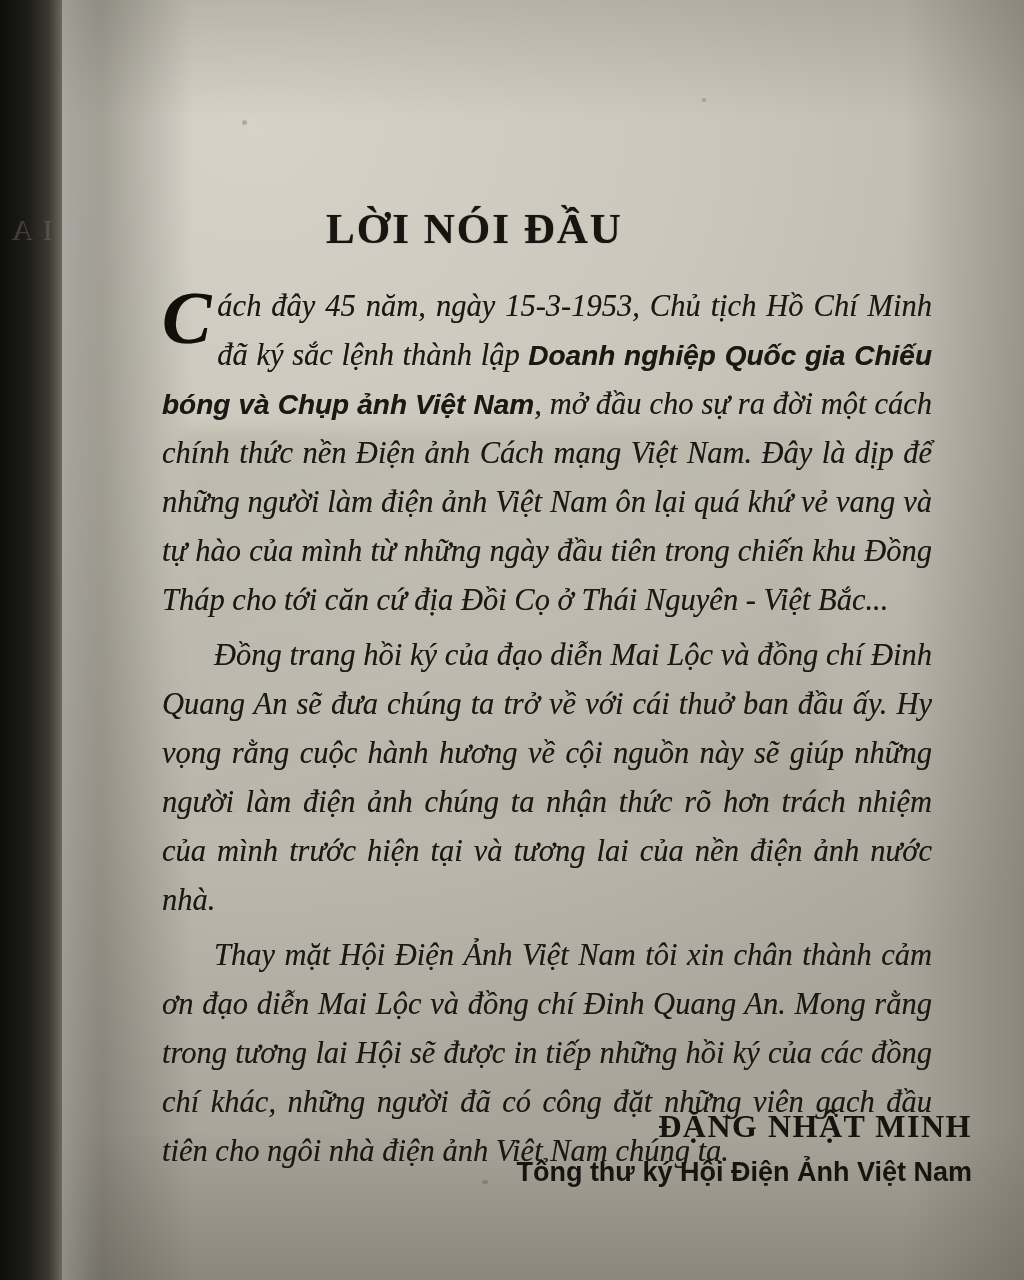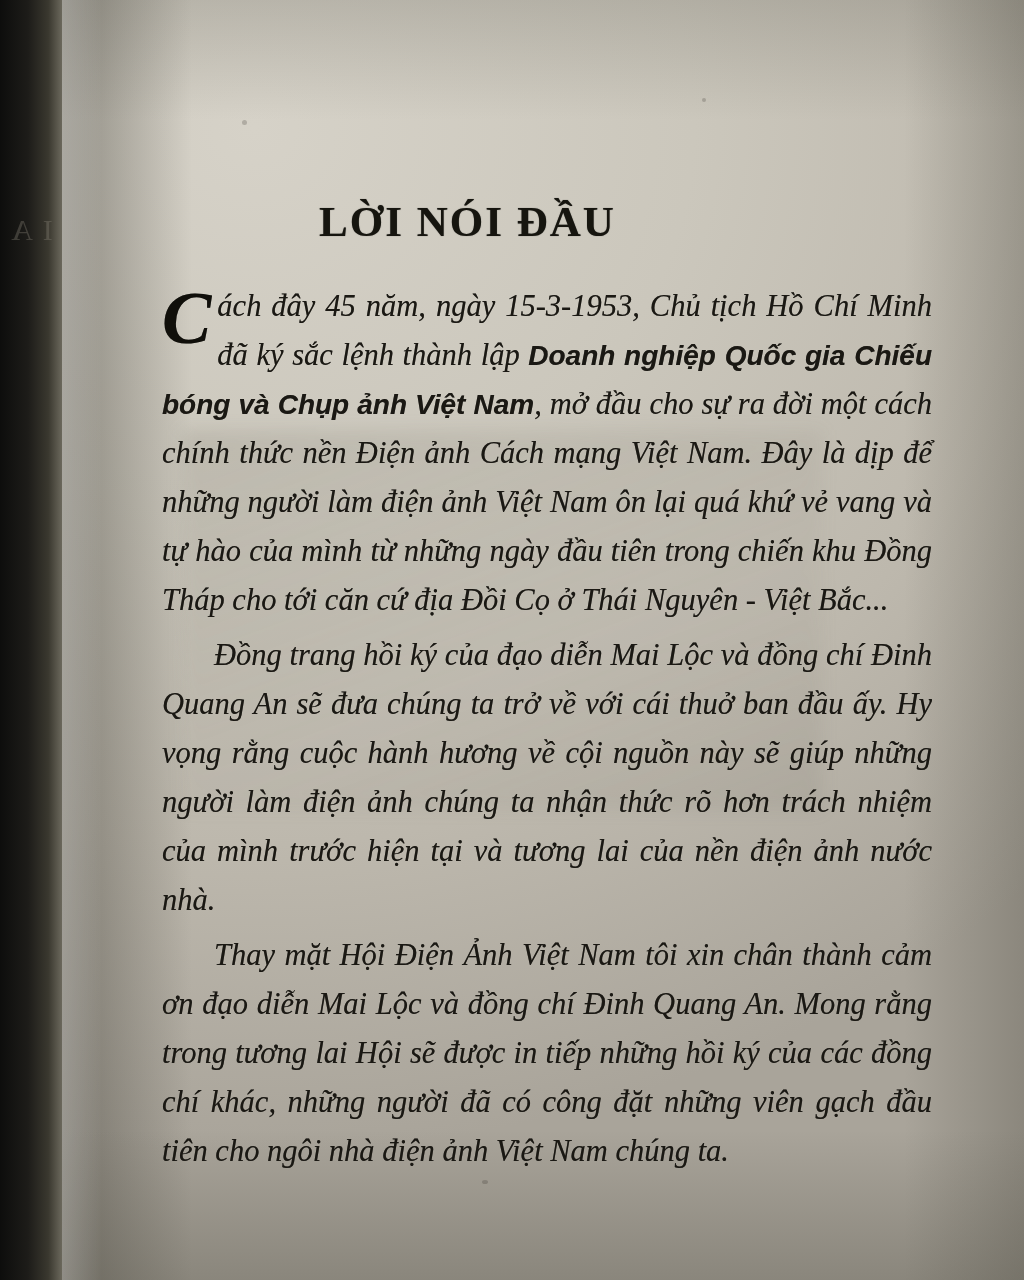--- a/index.html
+++ b/index.html
@@ -77,21 +77,21 @@
     filter: blur(8px);
   }
 
   .content {
     position: absolute;
     left: 0; top: 0;
     width: 962px; height: 1280px;
   }
 
   h1.title {
-    margin: 9px;
+    margin: 16px;
     position: absolute;
     top: 188px;
     left: 0;
     width: 793px;
     text-align: center;
     font-size: 43px;
     letter-spacing: 2px;
     font-weight: 700;
     color: #16150f;
     text-shadow: 0 0 1px rgba(0,0,0,.5);
@@ -192,18 +192,22 @@
       <div class="body-text">
 
         <p class="first"><span class="dropcap">C</span><span>ách đây 45 năm, ngày 15-3-1953, Chủ tịch Hồ Chí Minh đã ký sắc lệnh thành lập </span><span class="boldsans">Doanh nghiệp Quốc gia Chiếu bóng và Chụp ảnh Việt Nam</span><span>, mở đầu cho sự ra đời một cách chính thức nền Điện ảnh Cách mạng Việt Nam. Đây là dịp để những người làm điện ảnh Việt Nam ôn lại quá khứ vẻ vang và tự hào của mình từ những ngày đầu tiên trong chiến khu Đồng Tháp cho tới căn cứ địa Đồi Cọ ở Thái Nguyên - Việt Bắc...</span></p>
 
         <p>Đồng trang hồi ký của đạo diễn Mai Lộc và đồng chí Đinh Quang An sẽ đưa chúng ta trở về với cái thuở ban đầu ấy. Hy vọng rằng cuộc hành hương về cội nguồn này sẽ giúp những người làm điện ảnh chúng ta nhận thức rõ hơn trách nhiệm của mình trước hiện tại và tương lai của nền điện ảnh nước nhà.</p>
 
         <p>Thay mặt Hội Điện Ảnh Việt Nam tôi xin chân thành cảm ơn đạo diễn Mai Lộc và đồng chí Đinh Quang An. Mong rằng trong tương lai Hội sẽ được in tiếp những hồi ký của các đồng chí khác, những người đã có công đặt những viên gạch đầu tiên cho ngôi nhà điện ảnh Việt Nam chúng ta.</p>
 
       </div>
 
+      <div class="signature">
+        <div class="name">ĐẶNG NHẬT MINH</div>
+        <div class="role">Tổng thư ký Hội Điện Ảnh Việt Nam</div>
+      </div>
 
     </div>
   </div>
 
   <div class="curl"></div>
 </div>
 
 </body></html>

